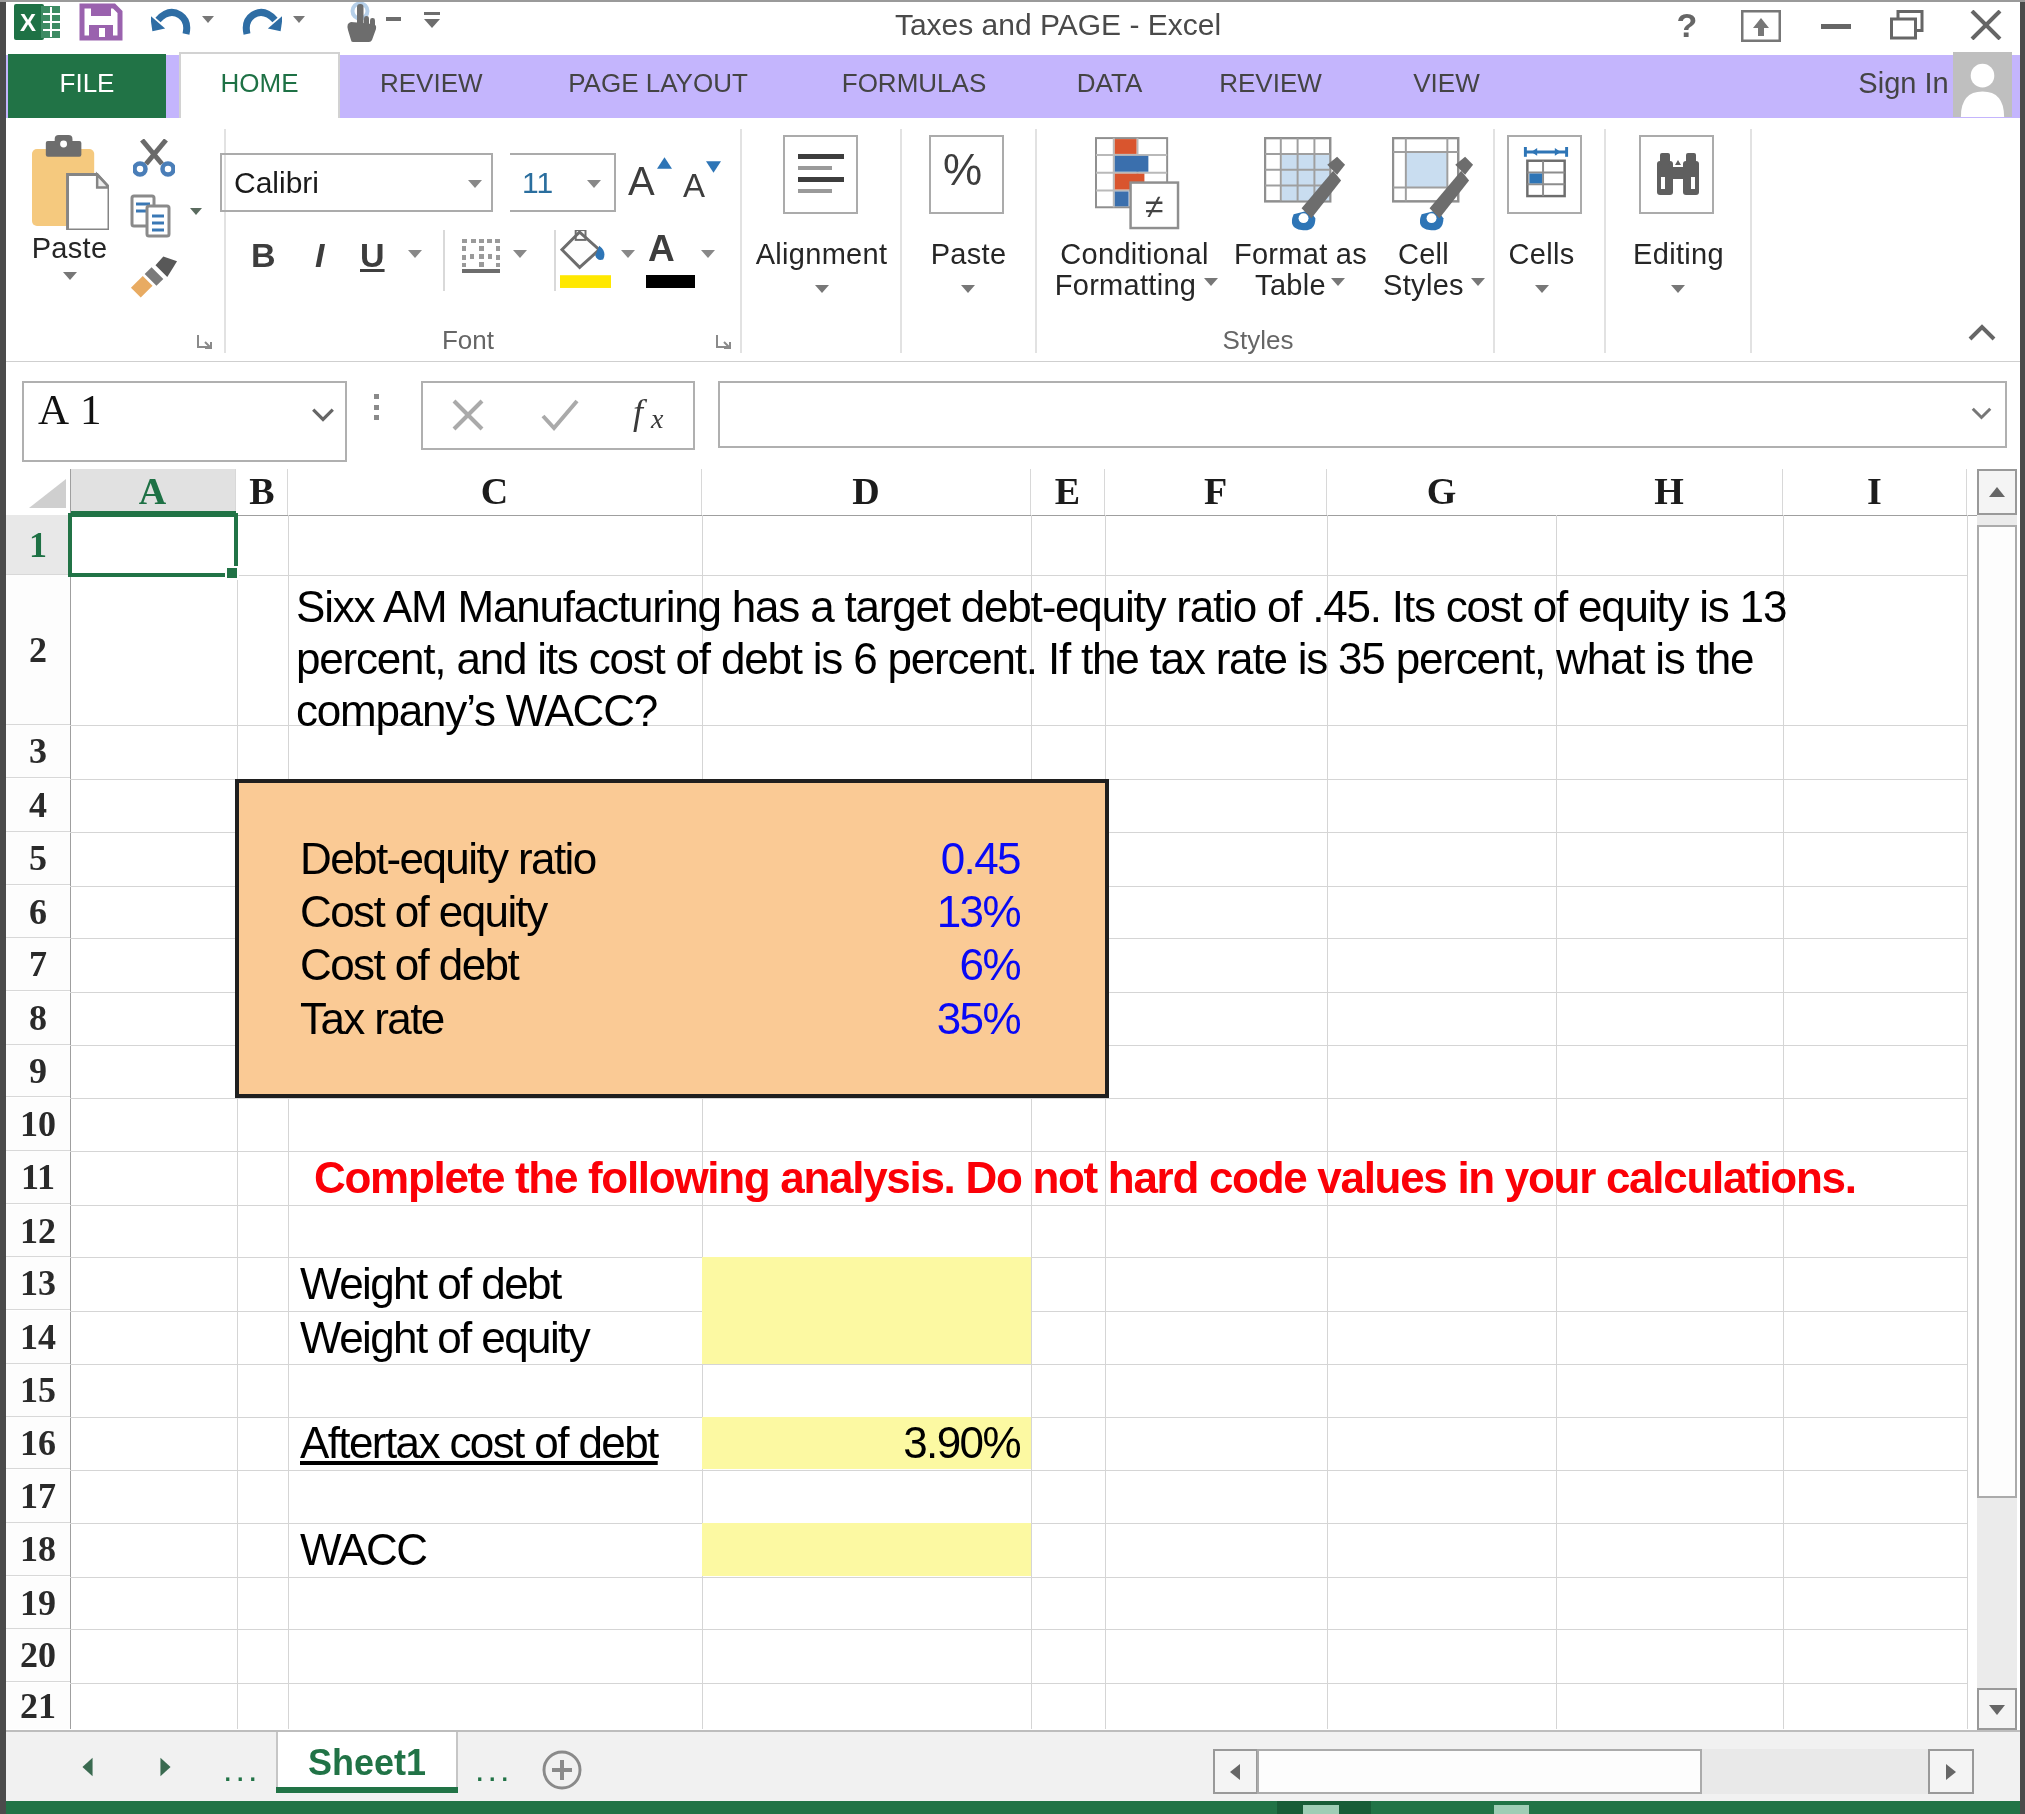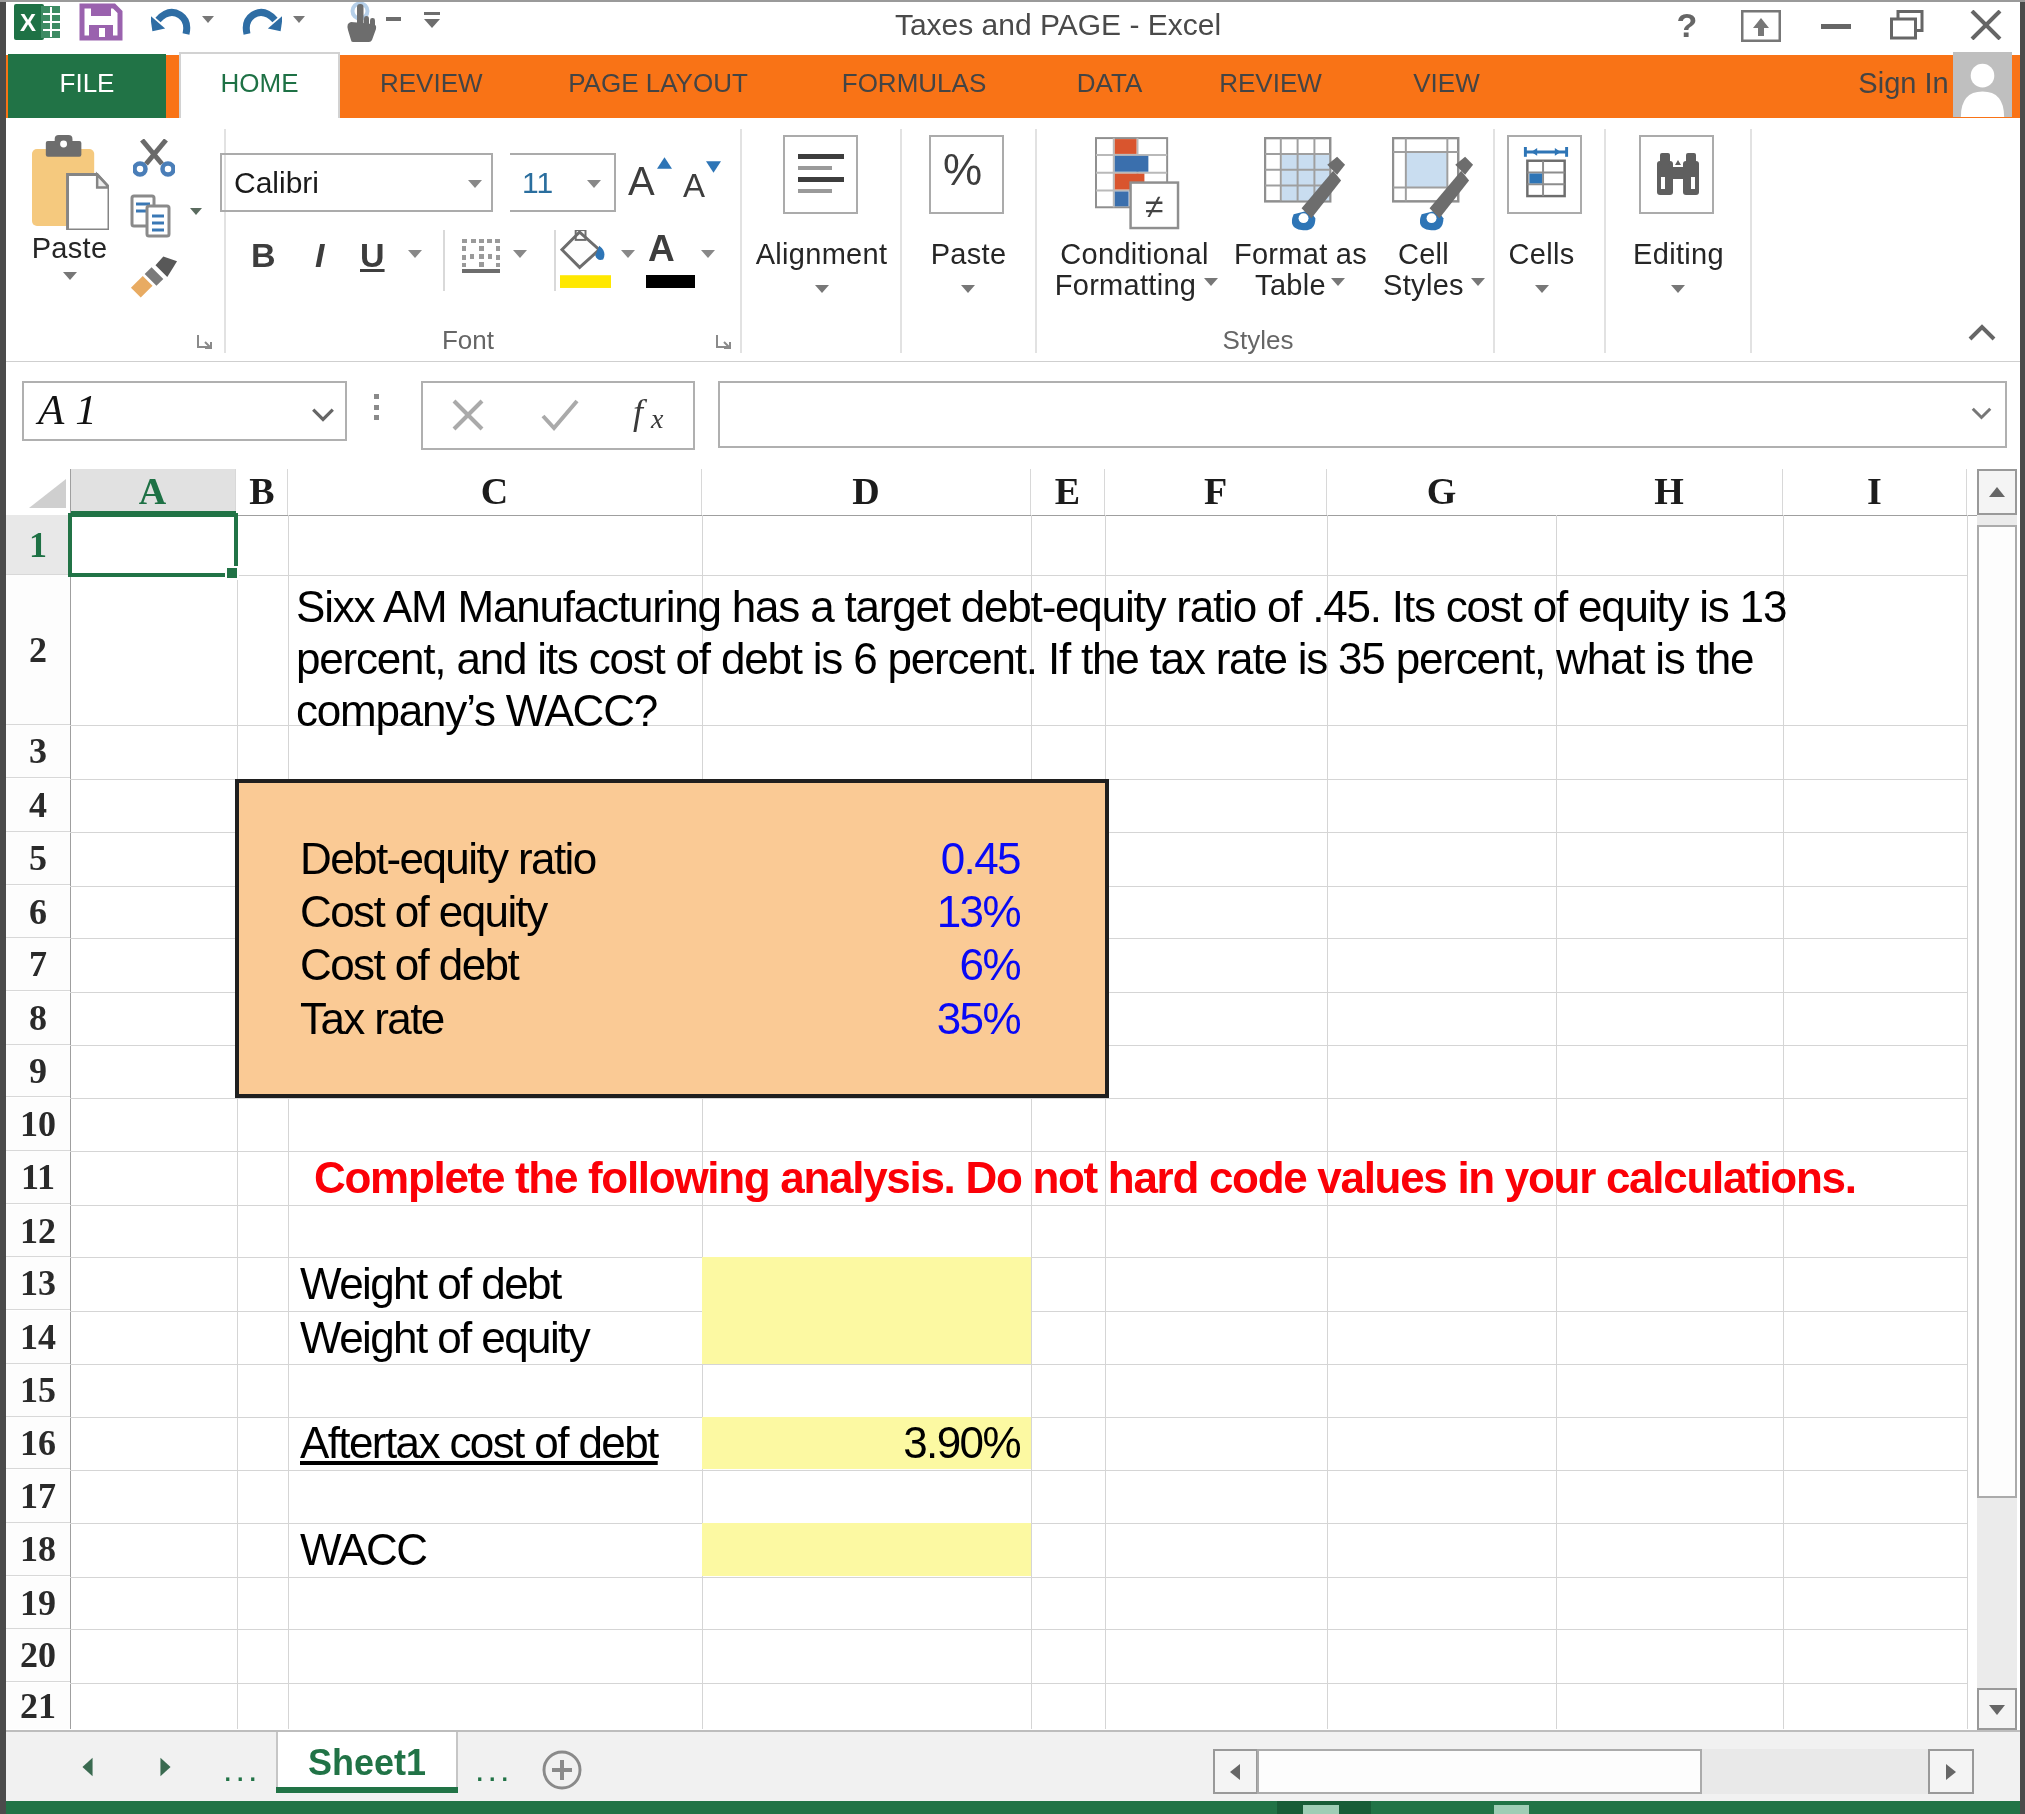--- a/index.html
+++ b/index.html
@@ -11,37 +11,37 @@
 
 #bl { left:0; top:0; width:6px; height:1815px; background:#4b4b4b; z-index:50;}
 #br { left:2020px; top:0; width:6px; height:1815px; background:#4b4b4b; z-index:50;}
 #bt { left:0; top:0; width:2026px; height:2px; background:#9a9a9a; z-index:50;}
 
 
 #titlebar { left:6px; top:2px; width:2014px; height:53px; background:#fff; }
 #apptitle { left:864px; top:6px; width:376px; height:34px; font-size:30px; color:#4a4a4a; text-align:center; }
 
 
-#tabrow { left:6px; top:55px; width:2014px; height:63px; background:#f97316; }
+#tabrow { left:6px; top:55px; width:2014px; height:63px; background:#c4b5fd; }
 .tab { position:absolute; top:0; height:63px; font-size:26px; color:#444; text-align:center; line-height:57px; }
 #tab-file { left:2px; top:-1px; width:158px; height:64px; background:#217346; color:#fff; line-height:59px; }
 #tab-home { left:173px; top:-3px; width:161px; height:66px; background:#fff; border:2px solid #d2d2d2; border-bottom:none; color:#1e7145; line-height:59px; }
 
 
 #ribbon { left:0px; top:119px; width:2020px; height:244px; background:#fff; border-bottom:2px solid #cfcfcf; }
 .vsep { position:absolute; top:10px; width:2px; height:224px; background:#e2e2e2; }
 .minisep { position:absolute; width:2px; background:#d9d9d9; }
 .glabel { position:absolute; top:206px; height:30px; font-size:26px; color:#666; text-align:center; }
 .caret { width:0; height:0; border-left:7px solid transparent; border-right:7px solid transparent; border-top:8px solid #777; }
 .bigbox { position:absolute; top:16px; width:75px; height:79px; border:2px solid #ababab; background:#fff; }
 .btxt { position:absolute; font-size:29px; color:#262626; text-align:center; letter-spacing:0.3px; }
 
 
 #fbar { left:6px; top:362px; width:2014px; height:107px; background:#fff; }
-#namebox { left:16px; top:19px; width:325px; height:60px; border:2px solid #b0b0b0;font-style:italic; }
+#namebox { left:16px; top:19px; width:325px; height:81px; border:2px solid #b0b0b0; }
 #fxbtns { left:415px; top:19px; width:274px; height:69px; border:2px solid #b0b0b0; }
 #finput { left:712px; top:19px; width:1289px; height:67px; border:2px solid #b0b0b0; }
 
 
 #sheet { left:6px; top:469px; width:1971px; height:1260px; background:#fff; overflow:hidden; }
 .colhdr { position:absolute; top:0; height:46px; background:#fff; border-right:1px solid #d8d8d8; font-size:38px; color:#1c1c1c; text-align:center; line-height:44px; font-weight:600; }
 .rowhdr { position:absolute; left:0; width:64px; background:#fdfdfd; border-bottom:1px solid #d8d8d8; font-size:36px; color:#2a2a2a; text-align:center; font-weight:600; }
 .gvl { position:absolute; width:1px; background:#d5d5d5; }
 .ghl { position:absolute; height:1px; background:#d5d5d5; }
 .ctext { position:absolute; font-size:44px; color:#000; white-space:nowrap; letter-spacing:-1.6px; }

